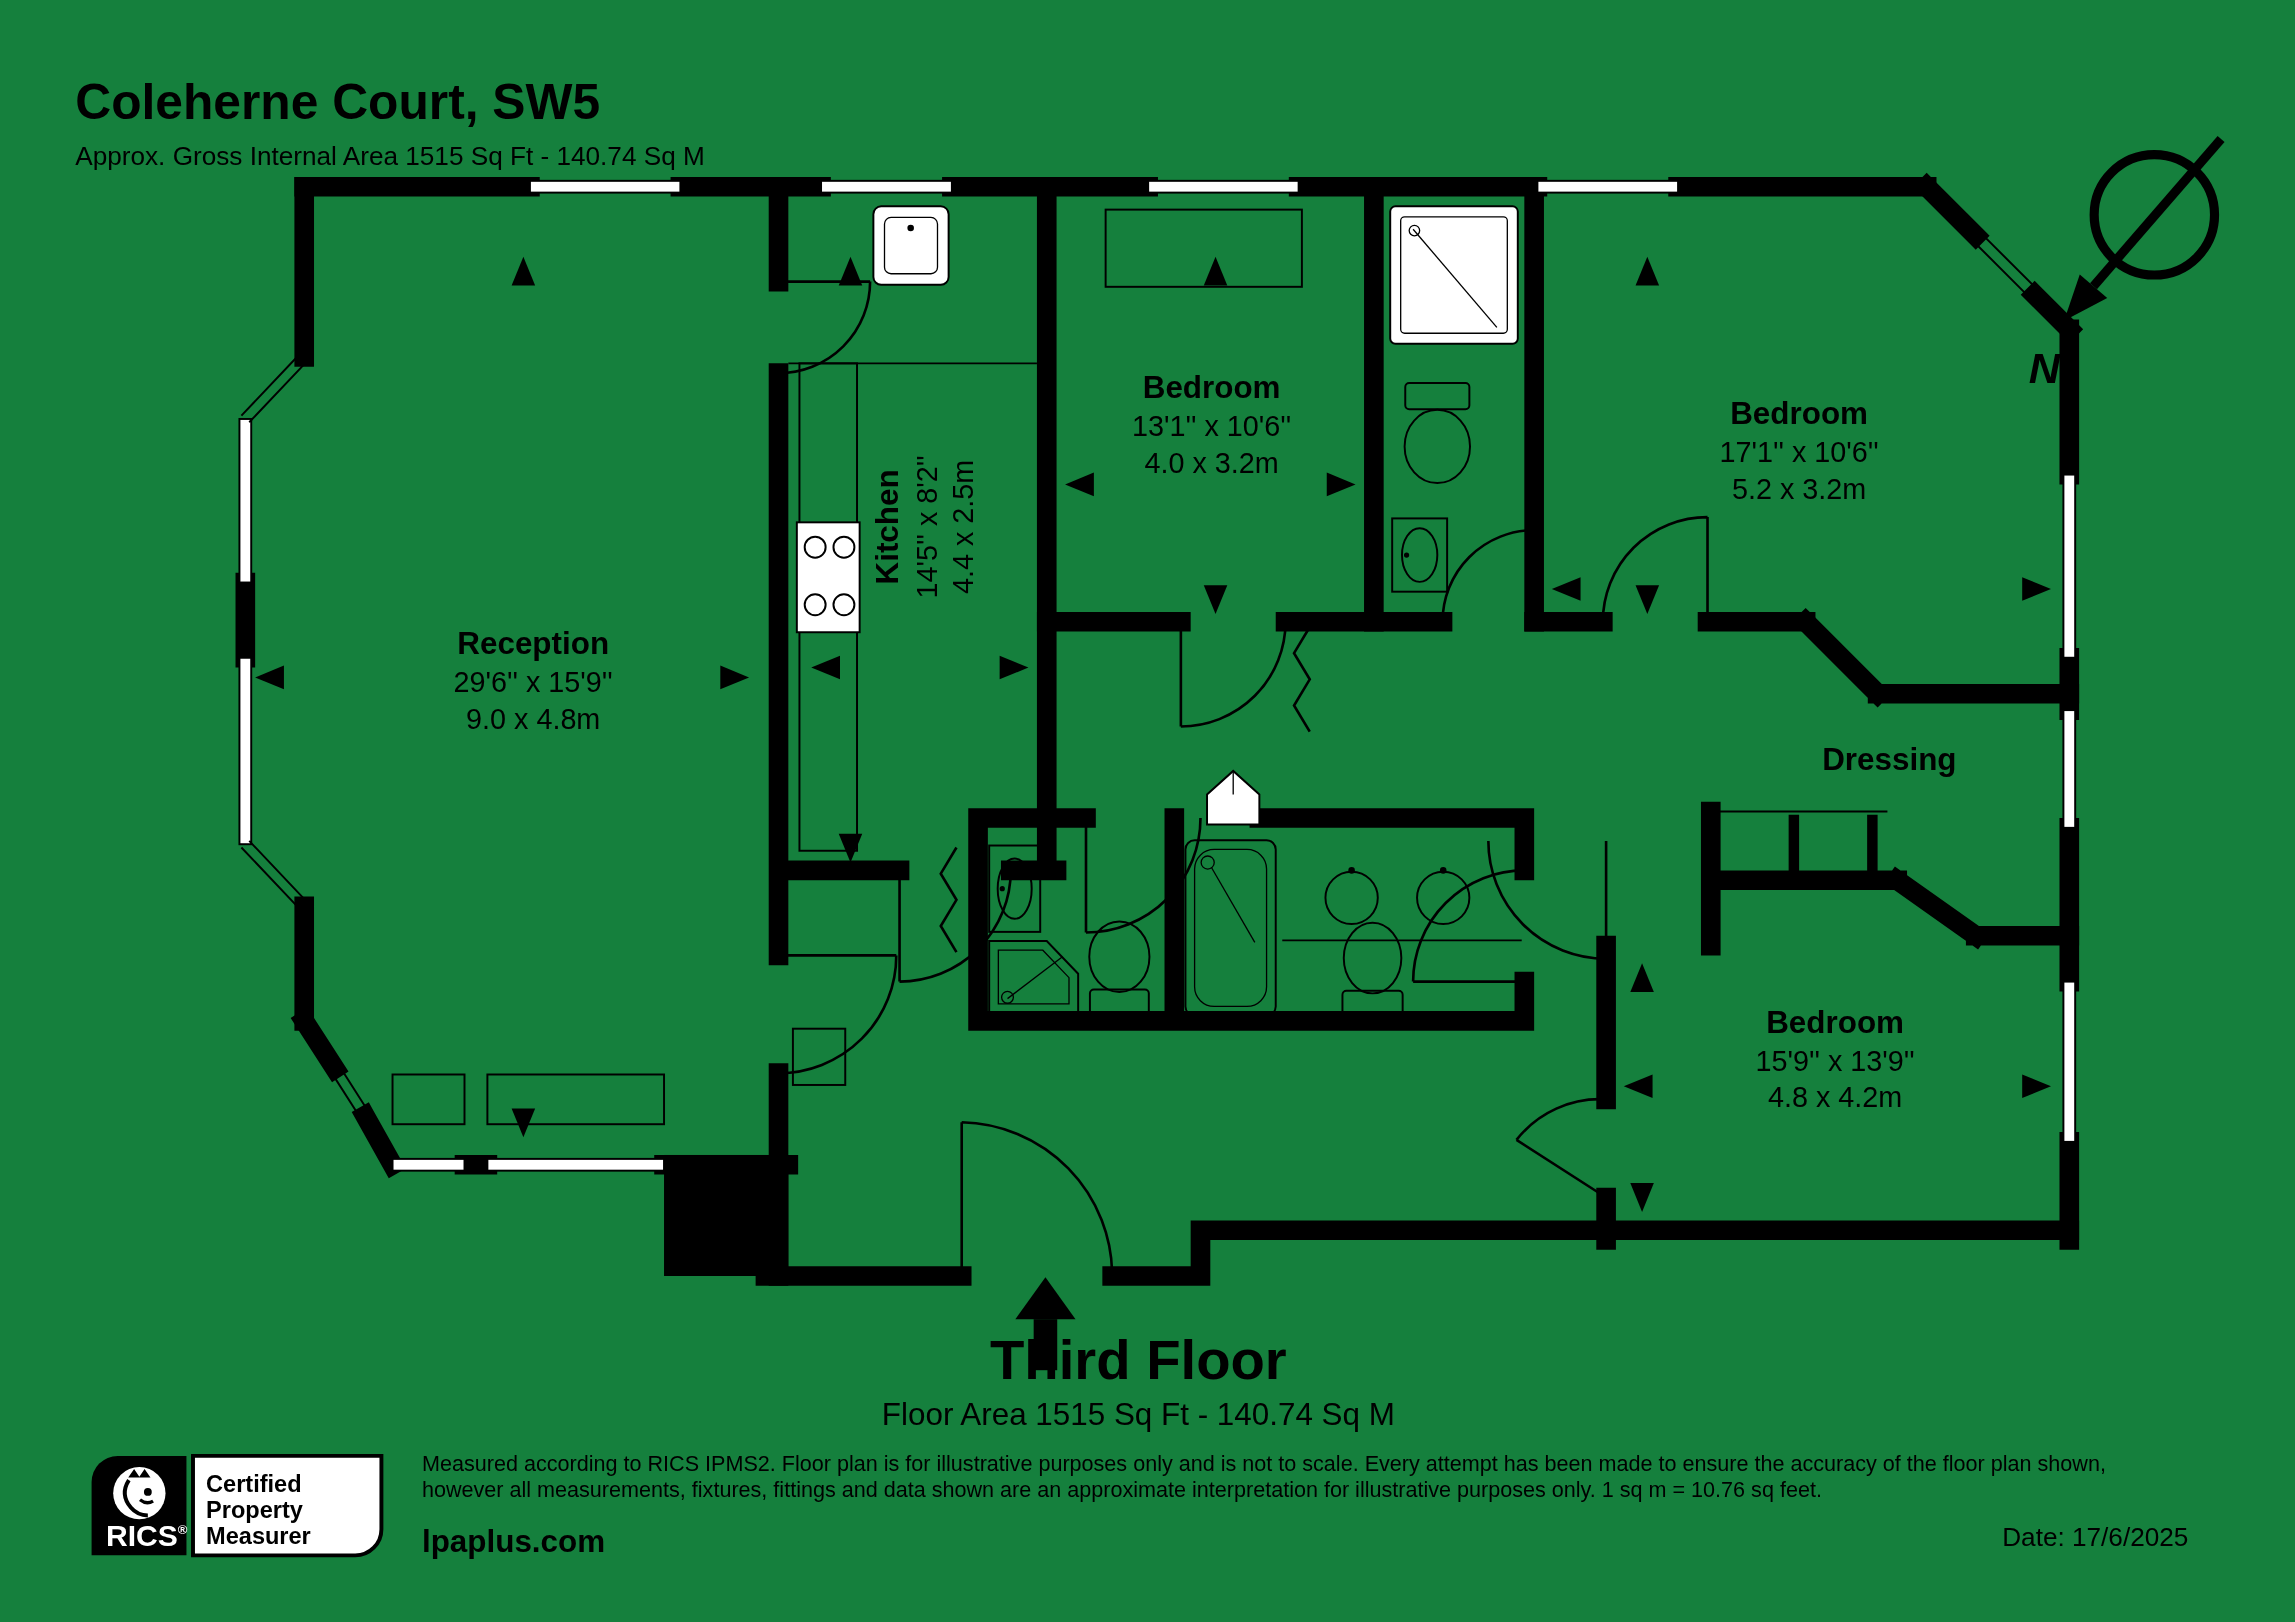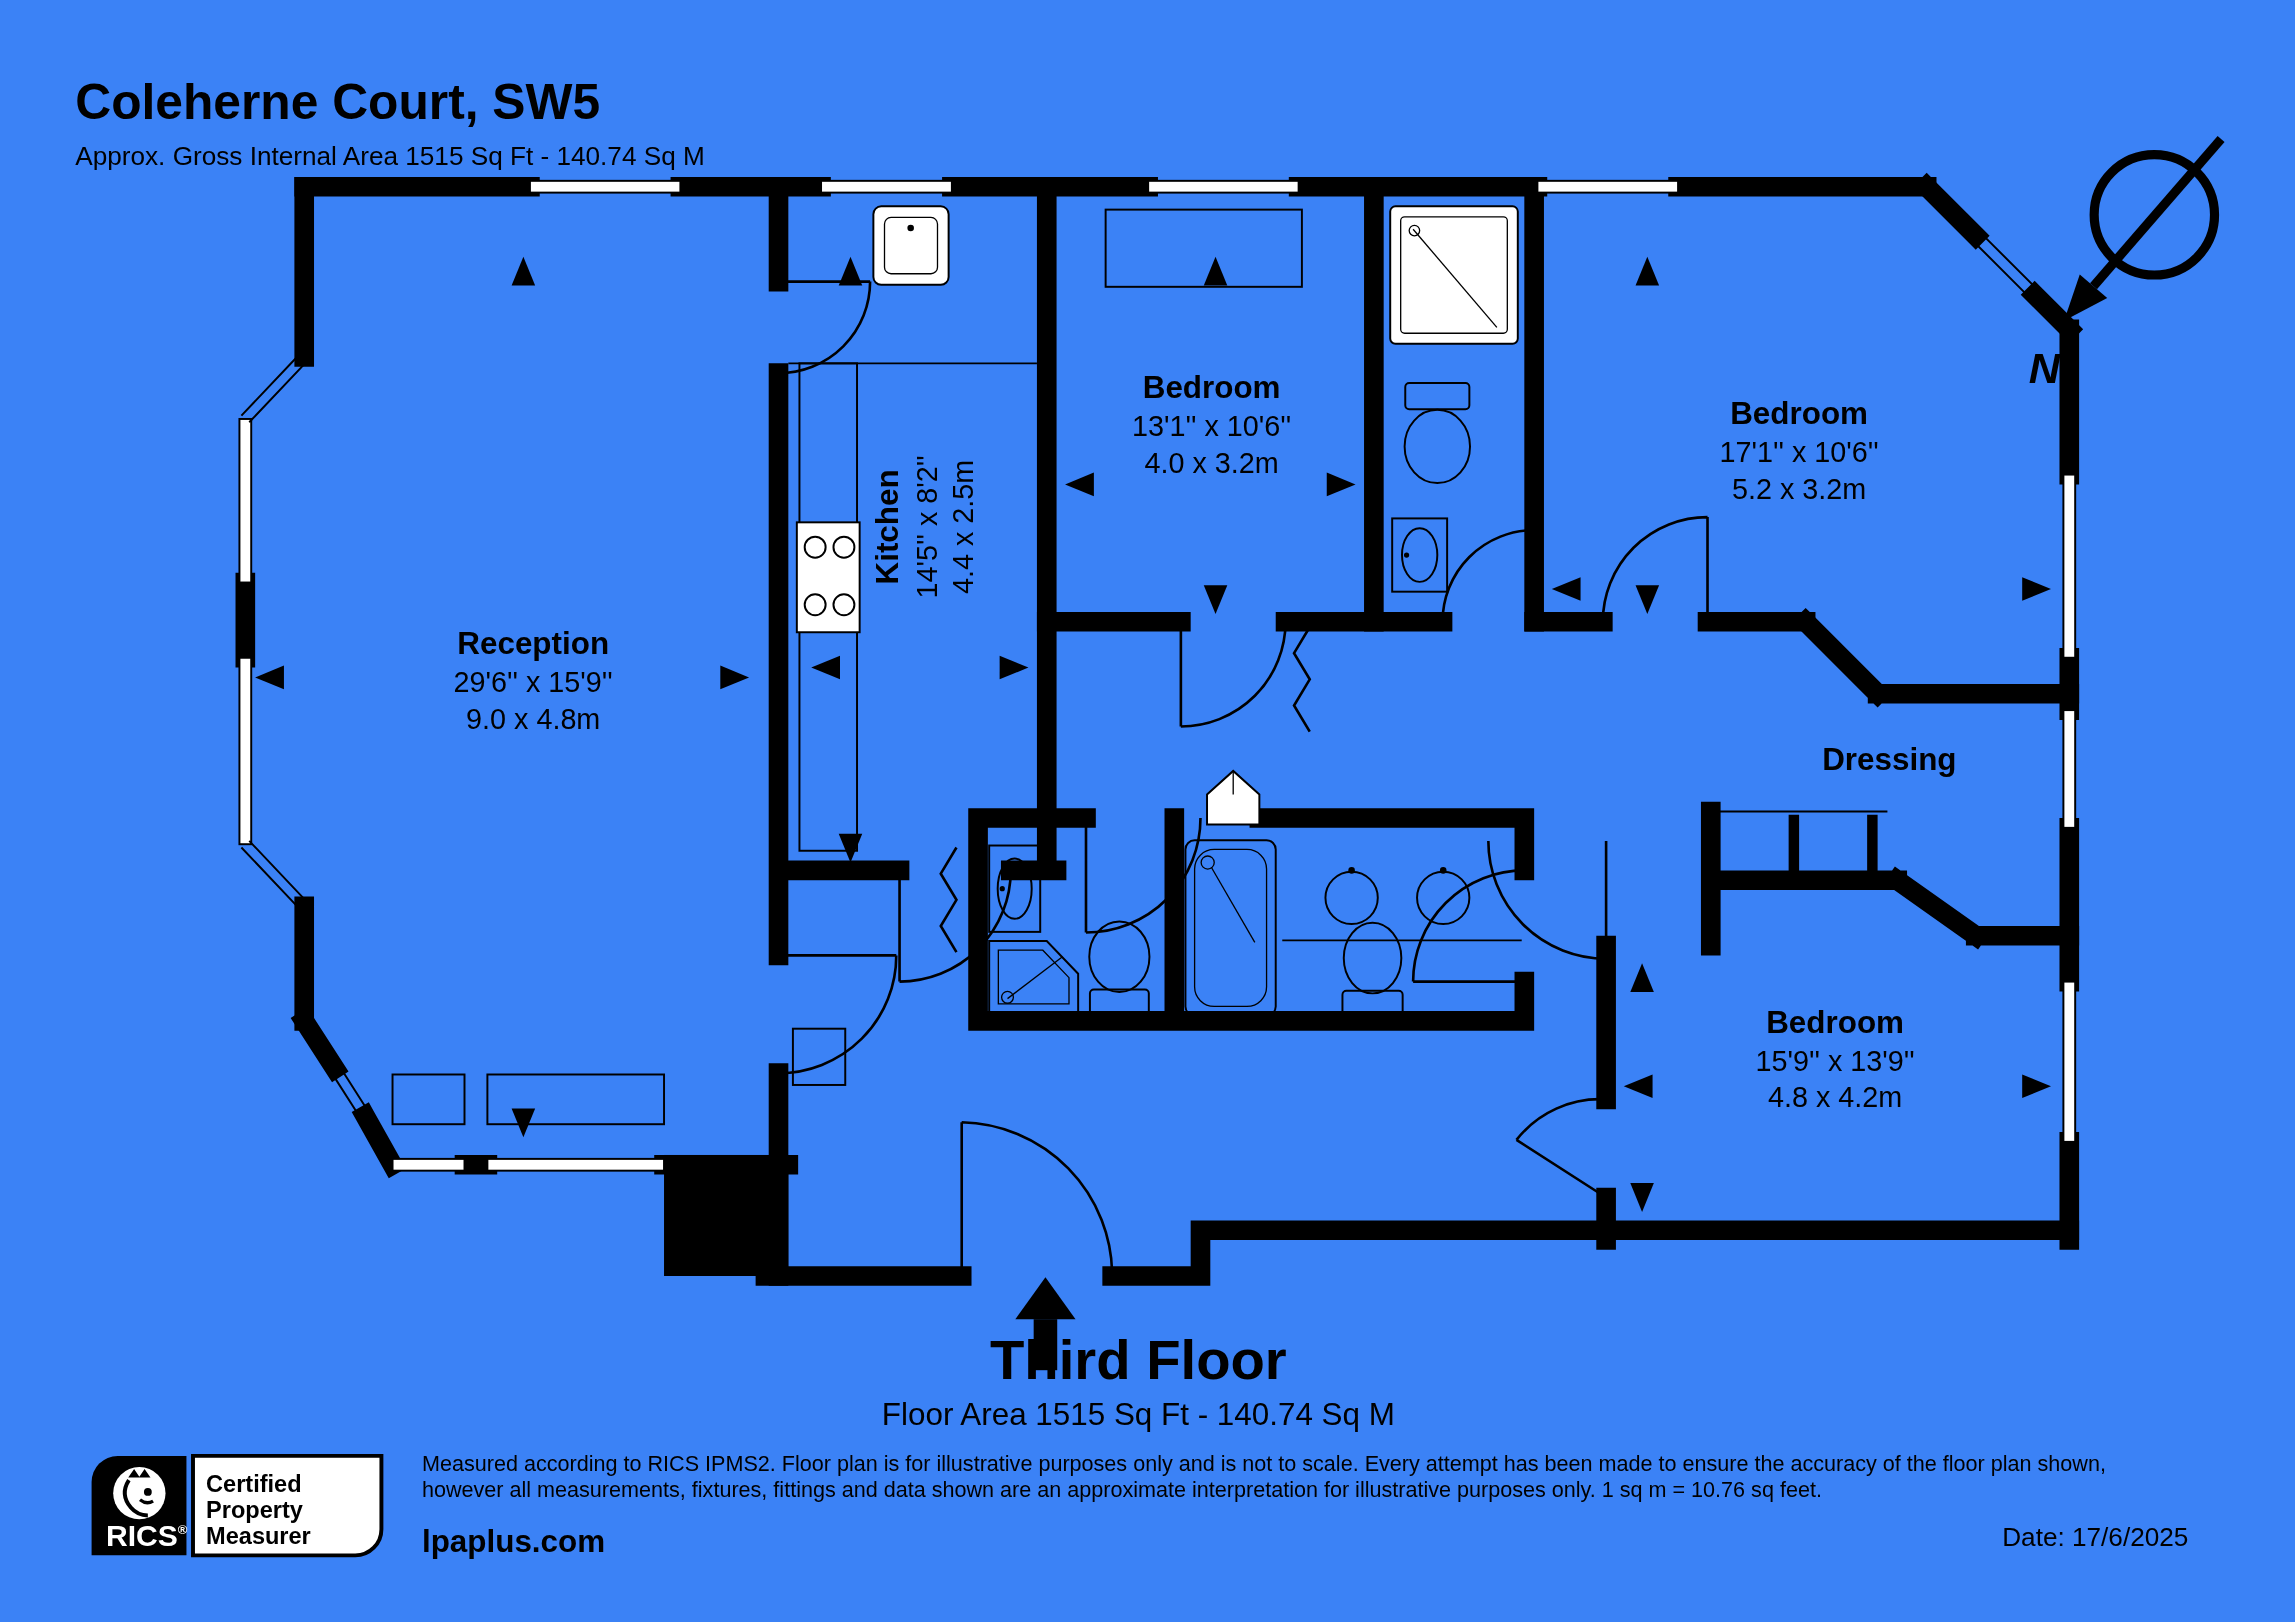--- a/index.html
+++ b/index.html
@@ -1,16 +1,16 @@
 <!DOCTYPE html>
 <html style="font-size:10.5px"><head>
 <meta charset="utf-8">
 <style>
   html,body{margin:0;padding:0;background:#ffffff;}
-  .page{position:relative;width:2295px;height:1623px;background:#3b82f6;overflow:hidden;
+  .page{position:relative;width:2295px;height:1623px;background:#15803d;overflow:hidden;
         font-family:"Liberation Sans","DejaVu Sans",sans-serif;color:#000;}
   svg{position:absolute;inset:0;display:block;}
   svg text{font-family:"Liberation Sans","DejaVu Sans",sans-serif;fill:#000;}
   .t-title{font-size:76px;font-weight:700;}
   .t-sub{font-size:40px;font-weight:400;}
   .t-room{font-size:48px;font-weight:700;}
   .t-dim{font-size:44px;font-weight:400;}
   .t-floor{font-size:86px;font-weight:700;}
   .t-area{font-size:48px;font-weight:400;}
   .t-disc{font-size:33px;font-weight:400;}

